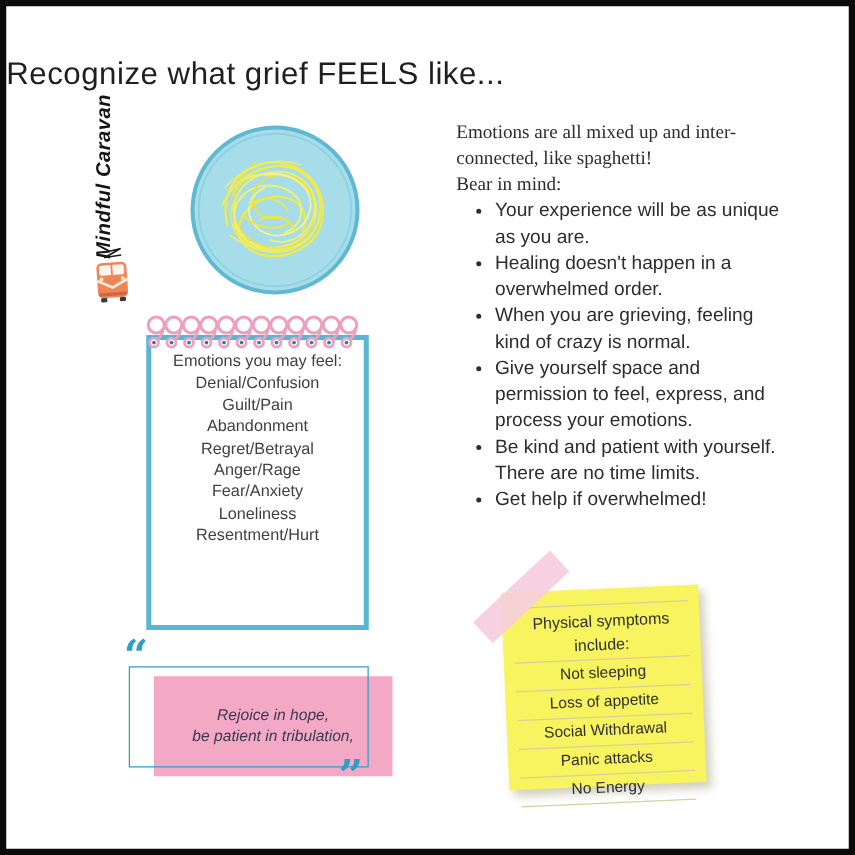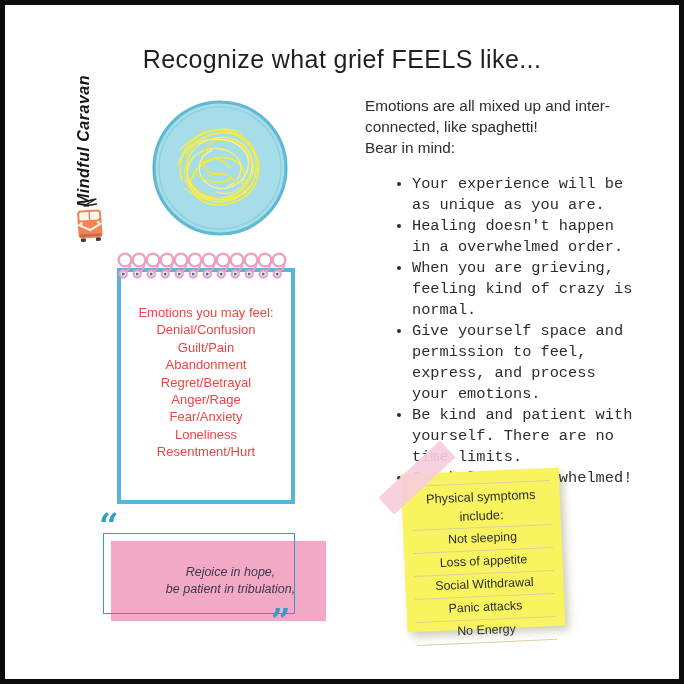--- a/index.html
+++ b/index.html
@@ -3,61 +3,61 @@
 <meta charset="utf-8">
 <style>
   html,body{margin:0;padding:0;background:#ffffff;}
   .canvas{
     position:relative;width:684px;height:684px;box-sizing:border-box;
     background:#ffffff;border:5px solid #0b0b0b;overflow:hidden;
     font-family:"Liberation Sans",sans-serif;color:#2d2d2d;
   }
   
   .title{
-    position:absolute;top:40px;left:0;right:0;text-align:center;
+    position:absolute;top:40px;left:0;right:0;
     font-size:25px;letter-spacing:.4px;color:#1f1f1f;font-weight:500;
   }
   
   .brand-text{
     position:absolute;left:70px;top:202px;transform:rotate(-90deg);
     transform-origin:0 0;white-space:nowrap;font-size:16px;font-weight:bold;
     font-style:italic;color:#141414;letter-spacing:.5px;
   }
   .van{position:absolute;left:66px;top:192px;width:38px;height:48px;}
   
   .circle{position:absolute;left:145px;top:93px;width:140px;height:140px;}
   
   .notepad{
     position:absolute;left:112px;top:263px;width:178px;height:236px;
     box-sizing:border-box;border:4px solid #57b5d5;background:#fff;z-index:1;
   }
-  .notepad-lines{padding-top:32px;text-align:center;font-size:13px;line-height:17.4px;color:#ef4444;}
+  .notepad-lines{padding-top:8px;text-align:center;font-size:13px;line-height:17.4px;color:#404040;}
   .coils{position:absolute;left:112px;top:245px;width:170px;height:34px;z-index:3;}
   
   .quote-open{
     position:absolute;left:94px;top:500px;font-size:34px;font-weight:bold;
     color:#2f9fc4;font-family:"DejaVu Serif",serif;z-index:3;
   }
   .quote-close{
     position:absolute;left:266px;top:596px;font-size:34px;font-weight:bold;
     color:#2f9fc4;font-family:"DejaVu Serif",serif;z-index:3;
   }
   .quote-box{
-    position:absolute;left:106px;top:536px;width:191px;height:80px;background:#f3a9c5;
-    display:flex;align-items:center;justify-content:center;z-index:1;padding-left:24px;
+    position:absolute;left:118px;top:536px;width:191px;height:80px;background:#f3a9c5;
+    display:flex;align-items:center;justify-content:center;z-index:1;
   }
   .quote-frame{
     position:absolute;left:98px;top:528px;width:190px;height:79px;
     border:1.5px solid #2f9fc4;z-index:2;pointer-events:none;background:transparent;
   }
   .quote-text{text-align:center;font-style:italic;font-size:12.5px;line-height:17px;color:#3a3a4c;}
   
   .right-col{position:absolute;left:360px;top:90px;width:290px;font-size:15.3px;line-height:21px;color:#2d2d2d;}
-  .right-col p{margin:0;width:252px;}
-  ul.bullets{margin:16px;padding:0 0 0 31px;width:229px;font-family:Liberation Mono, monospace;}
+  .right-col p{margin:0;width:252px;font-family:Liberation Serif, serif;}
+  ul.bullets{margin:0;padding:0 0 0 31px;width:229px;}
   ul.bullets li{margin:0;padding:0;}
   
   .sticky{
     position:absolute;left:399px;top:466px;width:158px;height:158px;background:#f8f45f;
     transform:rotate(-2.5deg);box-shadow:4px 5px 8px rgba(120,115,70,.35);z-index:1;
   }
   .sticky-inner{padding-top:12px;display:flex;flex-direction:column;align-items:center;}
   .sticky-rule{width:140px;border-bottom:1px solid #d8d09c;height:0;margin-bottom:2px;}
   .sticky-row{
     width:140px;text-align:center;font-size:12.4px;line-height:19px;color:#2d2d2d;

